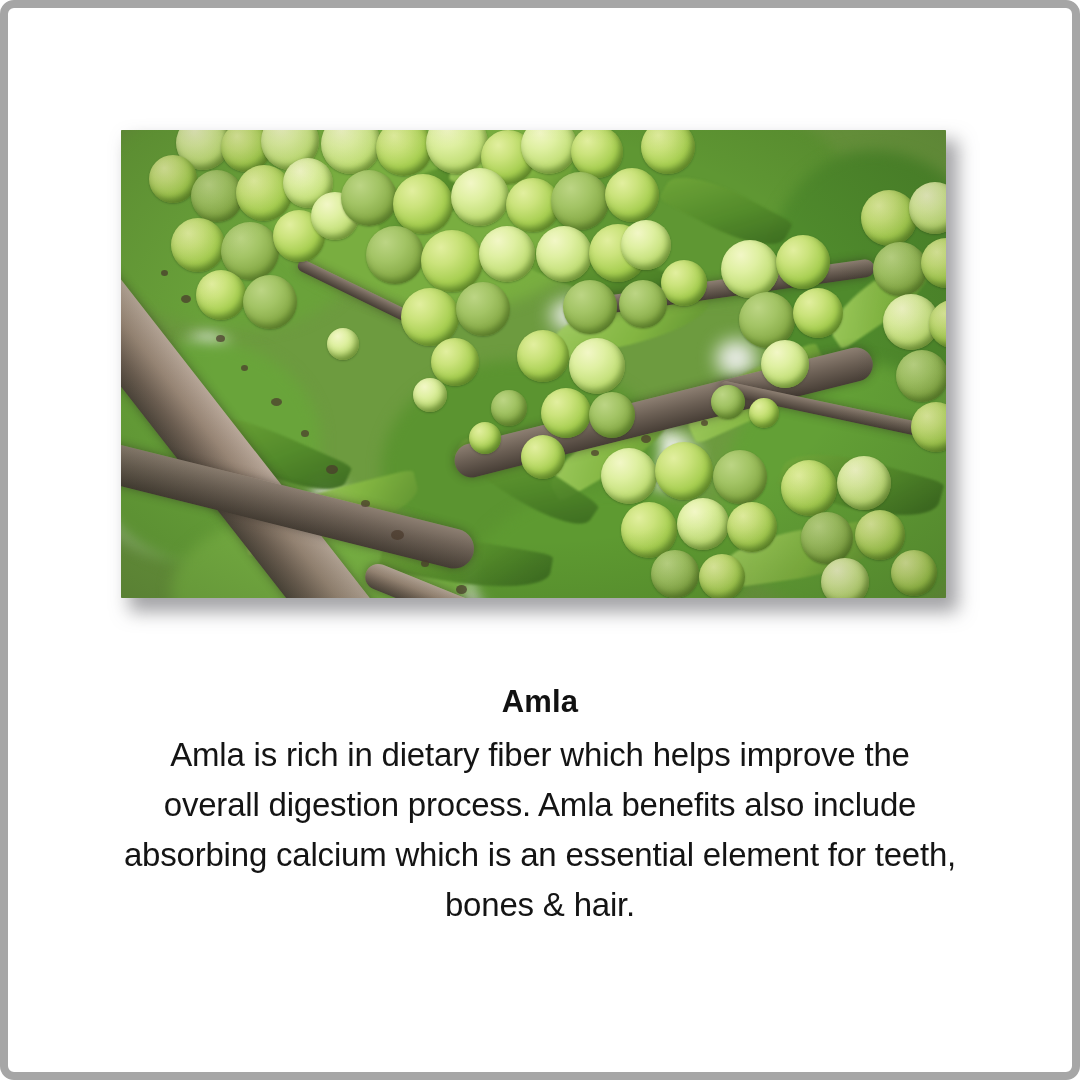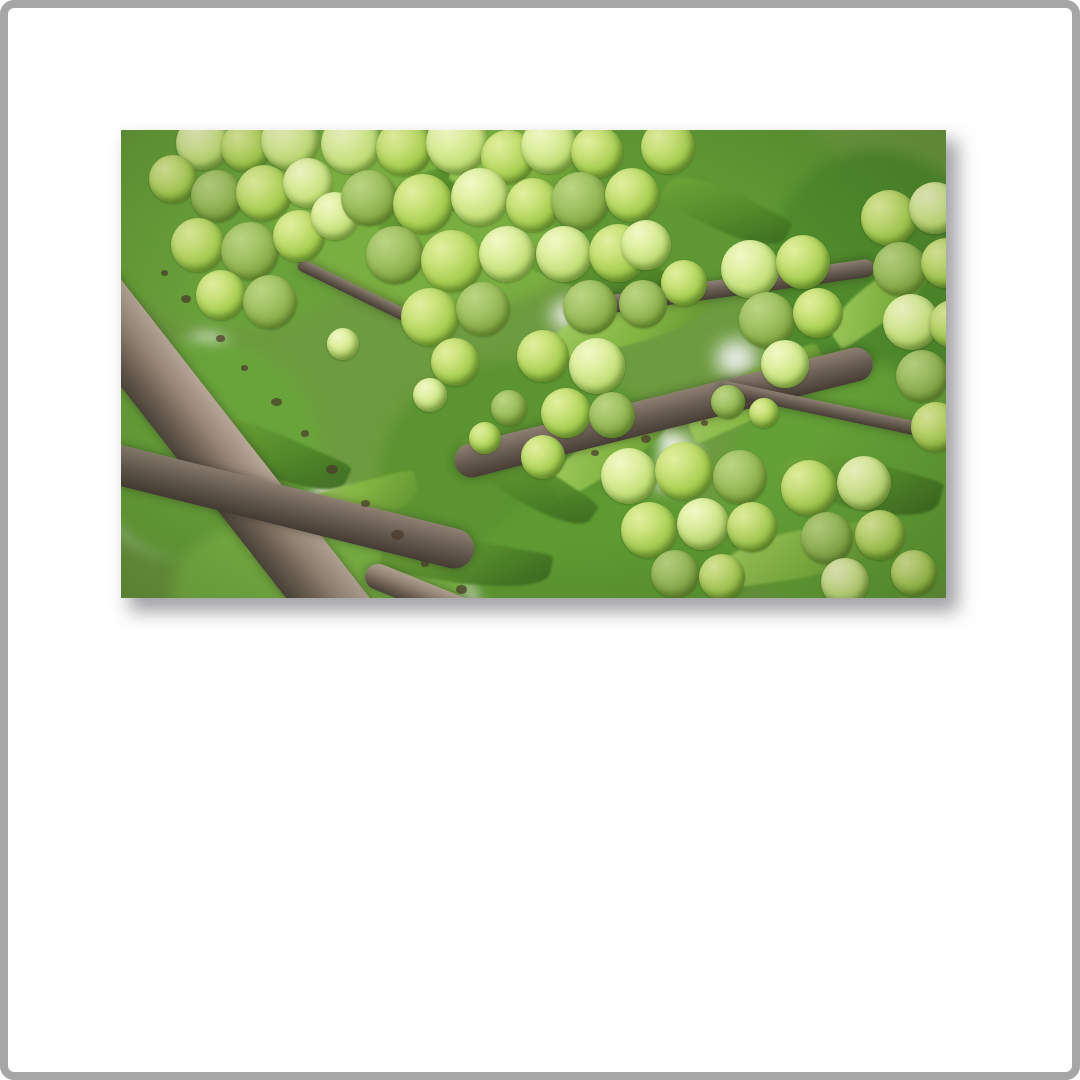--- a/index.html
+++ b/index.html
@@ -309,14 +309,21 @@
         <div class="berry pale" style="left:292px; top:248px; width:34px; height:34px;"></div>
         <div class="berry dim" style="left:590px; top:255px; width:34px; height:34px;"></div>
         <div class="berry" style="left:628px; top:268px; width:30px; height:30px;"></div>
         <div class="berry pale" style="left:206px; top:198px; width:32px; height:32px;"></div>
       </div>
 
       <div class="vignette"></div>
     </div>
   </div>
 
+  <div class="caption">
+    <div class="caption-title">Amla</div>
+    <div class="caption-body">Amla is rich in dietary fiber which helps improve the
+overall digestion process. Amla benefits also include
+absorbing calcium which is an essential element for teeth,
+bones &amp; hair.</div>
+  </div>
 
 </div>
 
 </body></html>

